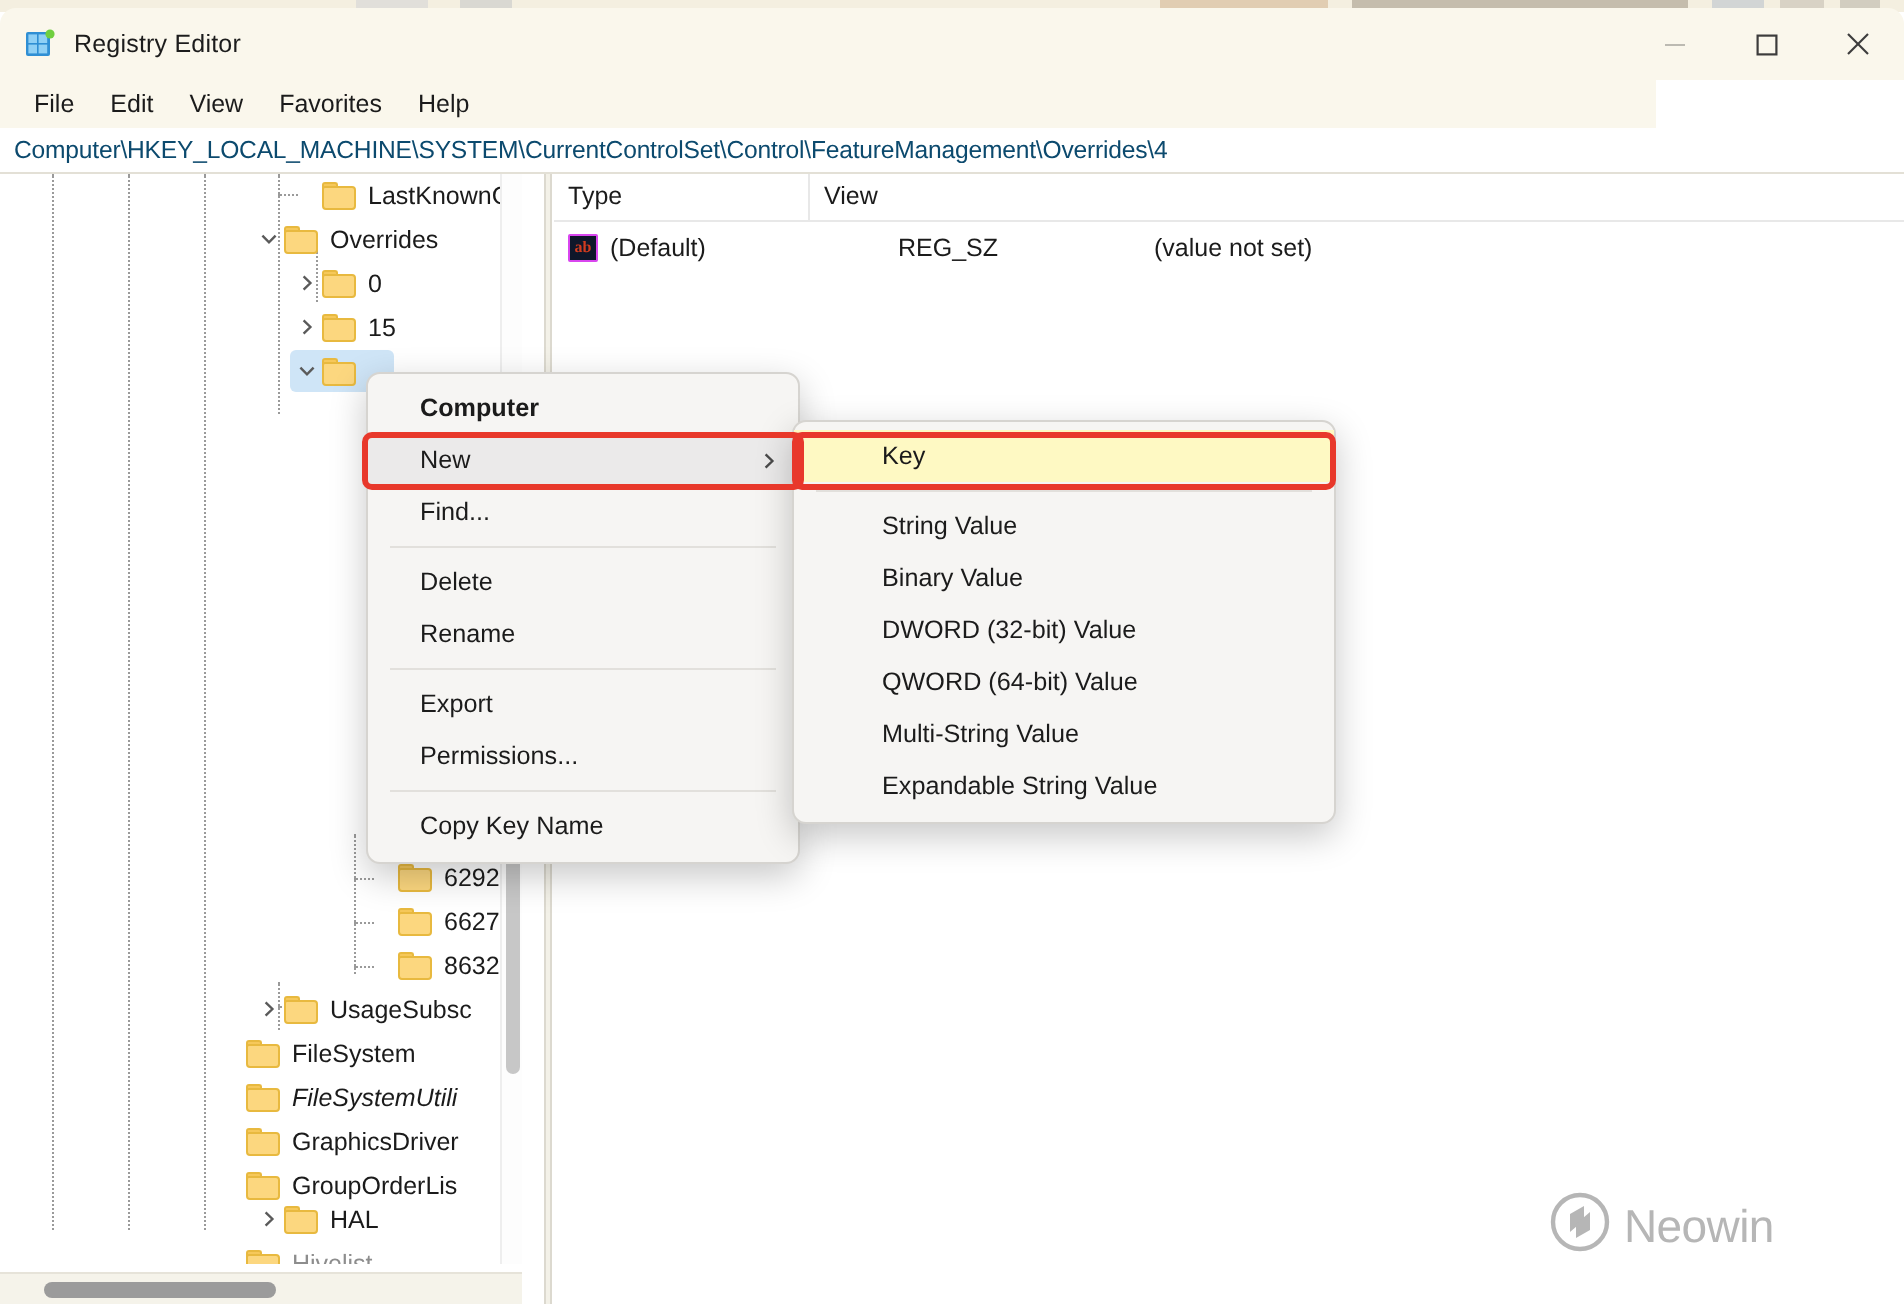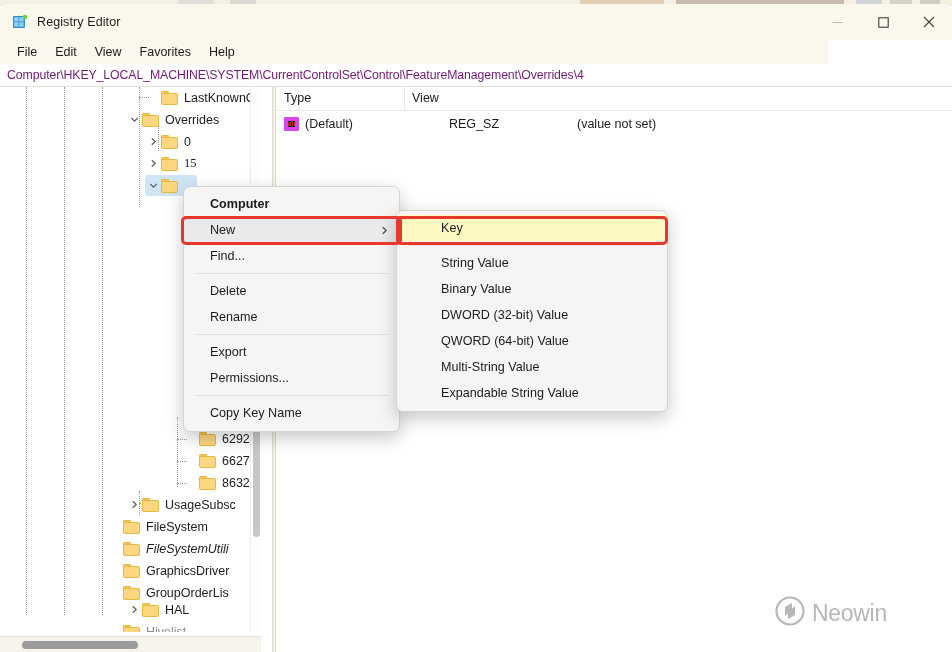--- a/index.html
+++ b/index.html
@@ -73,21 +73,21 @@
 
   
   .addressbar {
     position: absolute; left: 0; top: 64px; width: 952px; height: 23px;
     background: #ffffff;
     border-bottom: 1px solid #e3e0d6;
     display: flex; align-items: center;
     padding-left: 7px;
   }
   .address-text {
-    font-size: 12.3px; color: #701a75; white-space: nowrap;
+    font-size: 12.3px; color: #0c4a6e; white-space: nowrap;
     letter-spacing: -.1px;
     text-align: center;
   }
 
   
   .content {
     position: absolute; left: 0; top: 87px; width: 952px; height: 565px;
     background: #ffffff;
   }
 
@@ -184,21 +184,21 @@
   .list-row {
     position: absolute; left: 0; top: 26px; width: 675px; height: 22px;
     display: flex; align-items: center;
     font-size: 12.5px; color: #1b1b1b;
   }
   .cell-name { width: 165px; padding-left: 7px; display: flex; align-items: center; }
   .cell-type { width: 128px; padding-left: 7px; }
   .cell-data { width: 382px; padding-left: 7px; }
   .ab-icon {
     width: 15px; height: 14px; margin-right: 6px; flex: 0 0 auto;
-    background: #0f172a; border: 4px solid #d946ef;
+    background: #0f172a; border: 1px solid #d946ef;
     position: relative; border-radius: 1px;
     display: flex; align-items: center; justify-content: center;
   }
   .ab-icon span {
     font-size: 8px; font-weight: bold; color: #d13b1f;
     font-family: "Liberation Serif", serif; line-height: 1;
   }
 
   
   .ctxmenu {
@@ -367,21 +367,21 @@
                 <polyline points="2.8,1.2 6.2,4.5 2.8,7.8" fill="none" stroke="#5a5a5a" stroke-width="1.2"></polyline>
               </svg>
           </span>
           <span class="folder">
               <b></b>
               <i></i>
             </span>
           <span>0</span>
         </div>
 
-        <div class="tnode" style="left:145px; top:66px;font-family:Liberation Serif, serif;">
+        <div class="tnode" style="left:145px; top:66px;">
           <span class="chev">
             <svg width="9" height="9" viewBox="0 0 9 9">
                 <polyline points="2.8,1.2 6.2,4.5 2.8,7.8" fill="none" stroke="#5a5a5a" stroke-width="1.2"></polyline>
               </svg>
           </span>
           <span class="folder">
               <b></b>
               <i></i>
             </span>
           <span>15</span>

